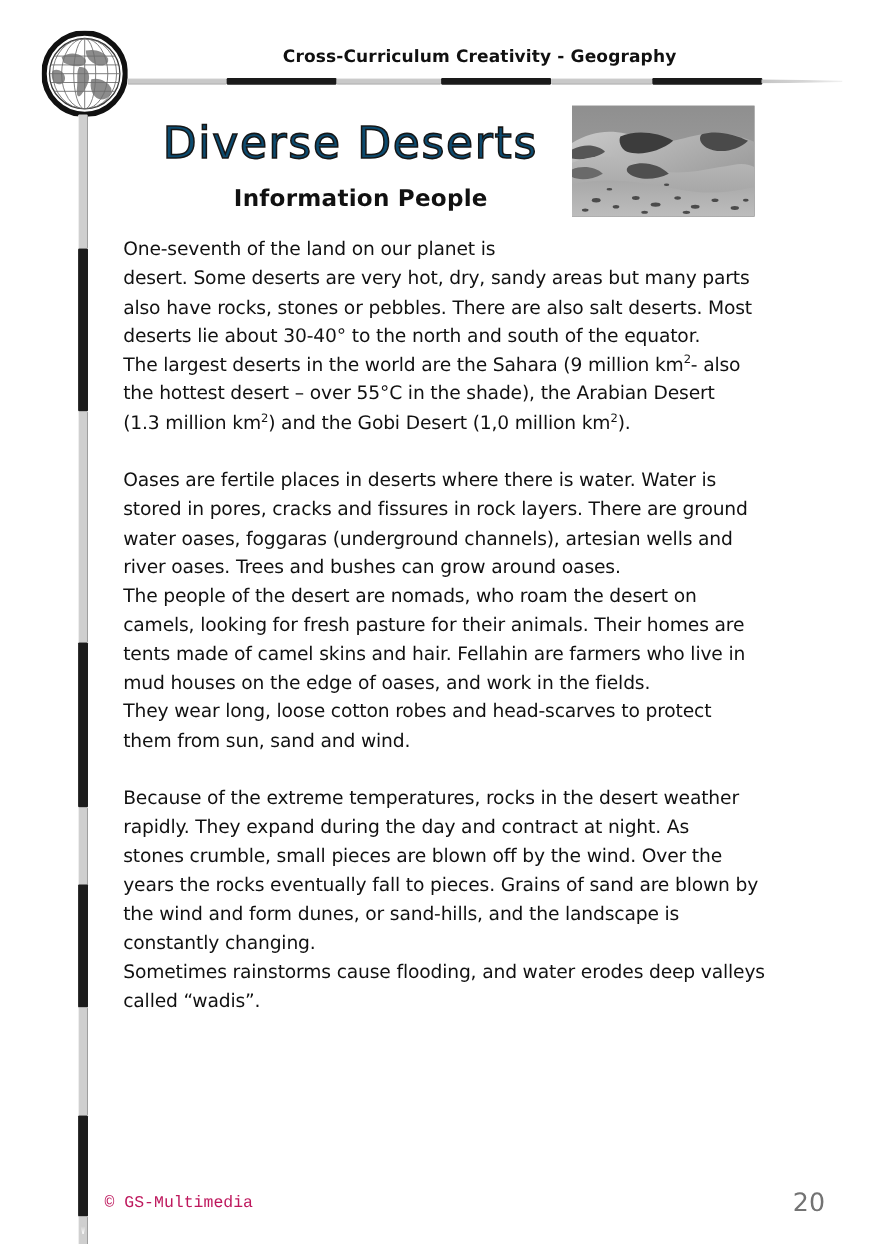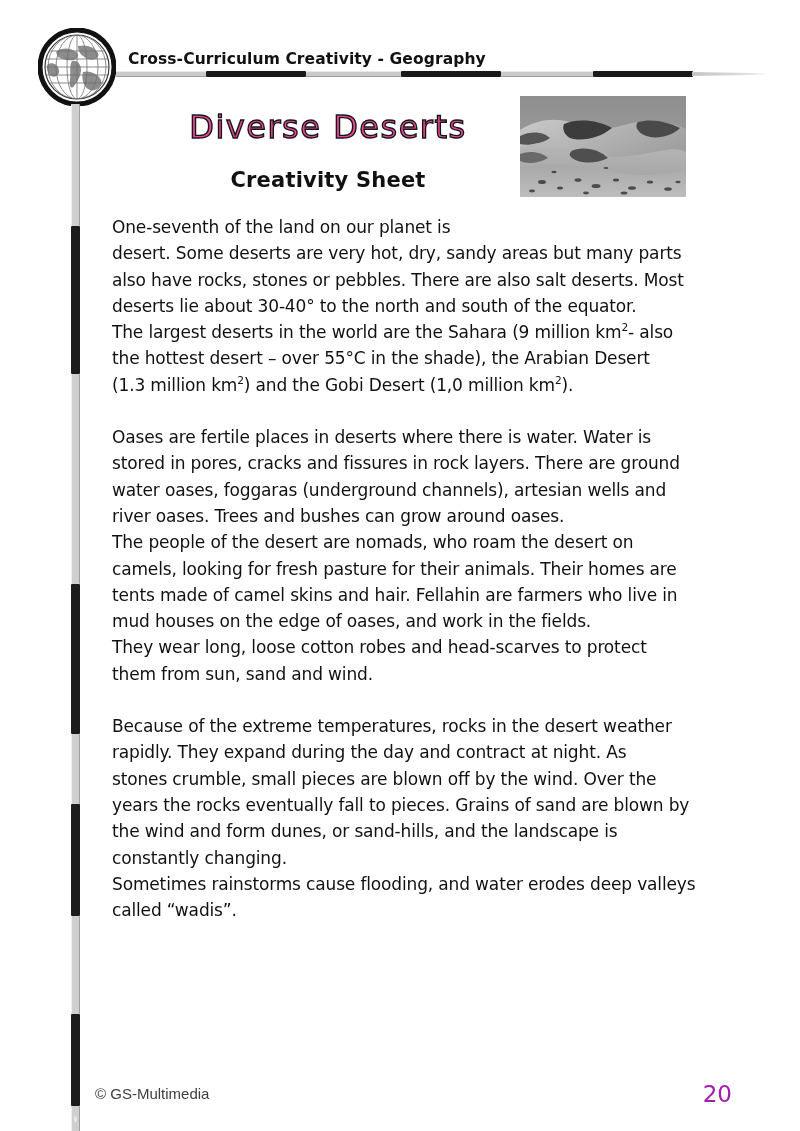--- a/index.html
+++ b/index.html
@@ -18,27 +18,28 @@
 
   .page {
     position: absolute;
     inset: 0;
     background: #ffffff;
   }
 
   
   .header-row {
     position: absolute;
-    left: 128px;
+    left: 112px;
     top: 42px;
     width: 648px;
     height: 26px;
     display: flex;
     justify-content: space-between;
-    align-items: flex-end;
+    align-items: center;
+    flex-direction: column;
   }
   .header-left, .header-right {
     font-family: "DejaVu Sans", sans-serif;
     font-size: 15.5px;
     font-weight: 600;
     letter-spacing: 0.1px;
     white-space: nowrap;
     color: #111111;
   }
 
@@ -116,25 +117,25 @@
     clip-path: polygon(0 0, 100% 0, 60% 100%, 40% 100%);
   }
 
   
   .title-outline {
     position: absolute;
     left: 148px;
     top: 108px;
     width: 360px;
     font-family: "DejaVu Sans", sans-serif;
-    font-size: 32px;
+    font-size: 40px;
     font-weight: 400;
     letter-spacing: 1.5px;
-    text-align: center;
-    color: #ec4899;
+    text-align: left;
+    color: #0c4a6e;
     -webkit-text-stroke: 1.4px #161616;
     white-space: nowrap;
   }
   .subtitle {
     position: absolute;
     left: 148px;
     top: 168px;
     width: 360px;
     text-align: center;
     font-family: "DejaVu Sans", sans-serif;
@@ -178,31 +179,31 @@
     font-size: 0.62em;
     vertical-align: super;
     line-height: 0;
   }
 
   
   .footer-left {
     position: absolute;
     left: 95px;
     top: 1085px;
-    font-family: Liberation Sans, sans-serif;
+    font-family: Liberation Mono, monospace;
     font-size: 15px;
-    color: #404040;
+    color: #be185d;
   }
   .footer-page {
     position: absolute;
-    right: 68px;
+    right: 50px;
     top: 1081px;
     font-family: "DejaVu Sans", sans-serif;
     font-size: 23px;
-    color: #a21caf;
+    color: #737373;
   }
 </style>
 </head>
 <body>
 
 <div class="page">
 
   <div class="globe">
     <svg width="78" height="78" viewBox="0 0 78 78">
       <circle cx="39" cy="39" r="37" fill="#ffffff" stroke="#111111" stroke-width="5"></circle>
@@ -258,21 +259,21 @@
     <div class="v-seg v-black" style="top:680px; height:0px;"></div>
     <div class="v-seg v-black" style="top:640px; height:0px;"></div>
     <div class="v-seg v-black" style="top:700px; height:112px;"></div>
     <div class="v-seg v-gray" style="top:812px; height:98px;"></div>
     <div class="v-seg v-black" style="top:910px; height:92px;"></div>
     <div class="v-seg v-gray" style="top:1002px; height:110px;"></div>
     <div class="v-tip"></div>
   </div>
 
   <div class="title-outline">Diverse Deserts</div>
-  <div class="subtitle">Creativity Sheet</div>
+  <div class="subtitle">Information People</div>
 
   <div class="photo">
     <svg width="166" height="101" viewBox="0 0 166 101" preserveAspectRatio="none">
       <defs>
         <linearGradient id="sky" x1="0" y1="0" x2="0" y2="1">
           <stop offset="0%" stop-color="#8f8f8f"></stop>
           <stop offset="100%" stop-color="#a6a6a6"></stop>
         </linearGradient>
         <linearGradient id="dune1" x1="0" y1="0" x2="1" y2="1">
           <stop offset="0%" stop-color="#c9c9c9"></stop>

